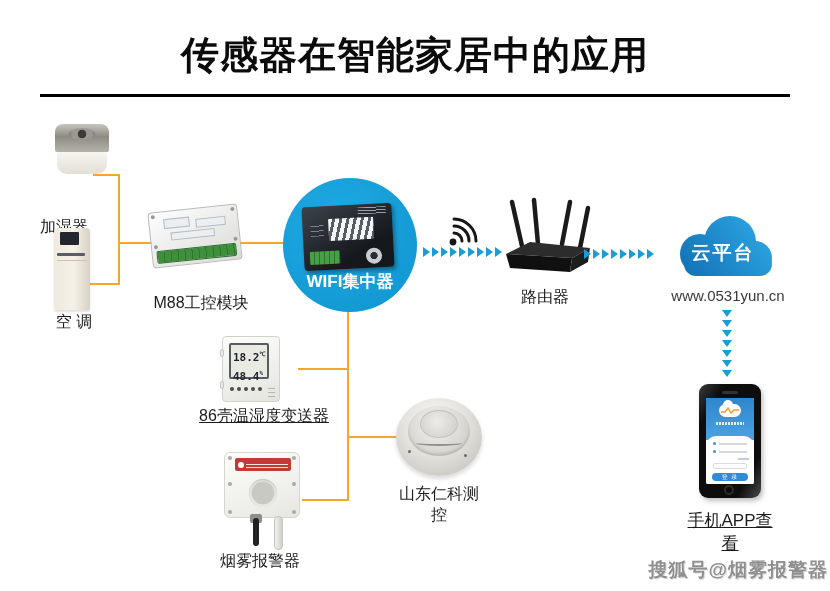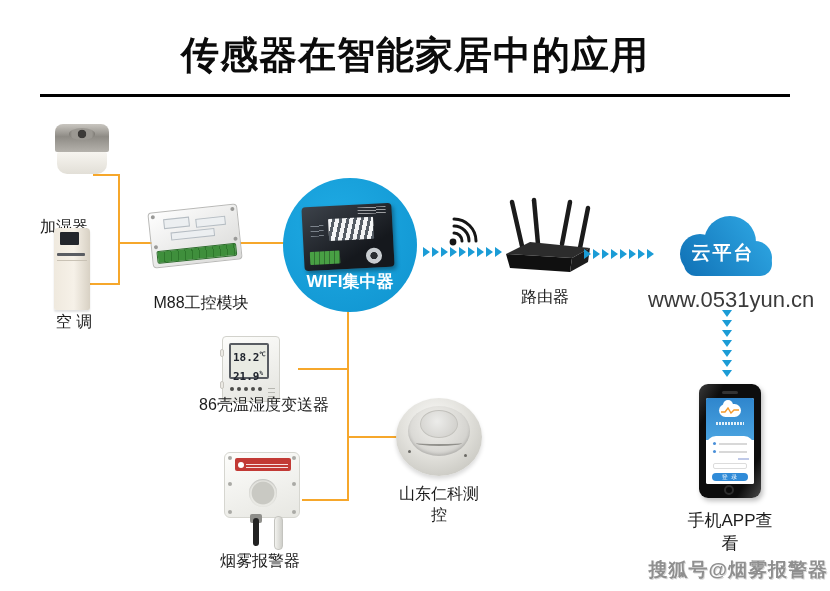--- a/index.html
+++ b/index.html
@@ -79,21 +79,21 @@
   .wifi-icon{position:absolute;left:446px;top:210px;}
 
   
   .router{position:absolute;left:498px;top:196px;}
 
   
   .cloud{position:absolute;left:670px;top:212px;width:106px;height:70px;}
   .cloud-label{position:absolute;left:0;top:28px;width:100%;text-align:center;
       font-size:19px;font-weight:bold;color:#fff;letter-spacing:2px;}
   .cloud-url{position:absolute;left:648px;top:287px;width:160px;text-align:center;
-      font-size:22px;color:#3a3a3a;}
+      font-size:15px;color:#3a3a3a;}
 
   
   .th{position:absolute;left:222px;top:336px;width:58px;height:66px;border-radius:4px;
       background:linear-gradient(160deg,#fdfdfb,#e4e4df);border:1px solid #d2d2cc;}
   .th-bump{position:absolute;left:-3px;width:4px;height:8px;background:#eceae4;border:1px solid #c8c6c0;border-radius:2px;}
   .th-lcd{position:absolute;left:6px;top:6px;width:40px;height:36px;background:#e9ebe3;
       border:2px solid #585c62;border-radius:2px;padding:1px 2px;
       font-family:"DejaVu Sans Mono",monospace;font-weight:bold;color:#20252e;}
   .th-lcd .row{font-size:11px;line-height:15px;letter-spacing:0;white-space:nowrap;}
   .th-lcd sup{font-size:6px;}
@@ -286,32 +286,32 @@
       <span class="chev-down"></span>
       <span class="chev-down"></span>
       <span class="chev-down"></span>
     </div>
 
   <div class="th">
     <div class="th-bump" style="top:12px;"></div>
     <div class="th-bump" style="top:44px;"></div>
     <div class="th-lcd">
       <div class="row"><span>18.2</span><sup>℃</sup></div>
-      <div class="row"><span>21.9</span><sup>%</sup></div>
+      <div class="row"><span>48.4</span><sup>%</sup></div>
     </div>
     <div class="th-btns">
         <i></i>
         <i></i>
         <i></i>
         <i></i>
         <i></i>
       </div>
     <div class="th-vent"></div>
   </div>
-  <div class="lbl" style="left:188px;top:395px;width:152px;">86壳温湿度变送器</div>
+  <div class="lbl" style="left:188px;top:406px;width:152px;text-decoration:underline;">86壳温湿度变送器</div>
 
   <div class="smoke">
     <div class="smoke-mid"></div>
     <div class="smoke-cap"></div>
     <div class="smoke-slit"></div>
     <div class="smoke-dot" style="left:12px;top:52px;"></div>
     <div class="smoke-dot" style="left:68px;top:56px;"></div>
   </div>
   <div class="lbl" style="left:394px;top:484px;width:90px;">山东仁科测控</div>
 
@@ -352,17 +352,17 @@
             <i></i>
             <b></b>
           </div>
         <div class="app-small"></div>
         <div class="app-select"></div>
         <div class="app-btn">登 录</div>
       </div>
     </div>
     <div class="phone-home"></div>
   </div>
-  <div class="lbl" style="left:682px;top:509px;width:96px;font-size:17px;">手机APP查看</div>
+  <div class="lbl" style="left:682px;top:509px;width:96px;font-size:17px;text-decoration:underline;">手机APP查看</div>
 
   <div class="watermark">搜狐号@烟雾报警器</div>
 
 </div>
 
 </body></html>

